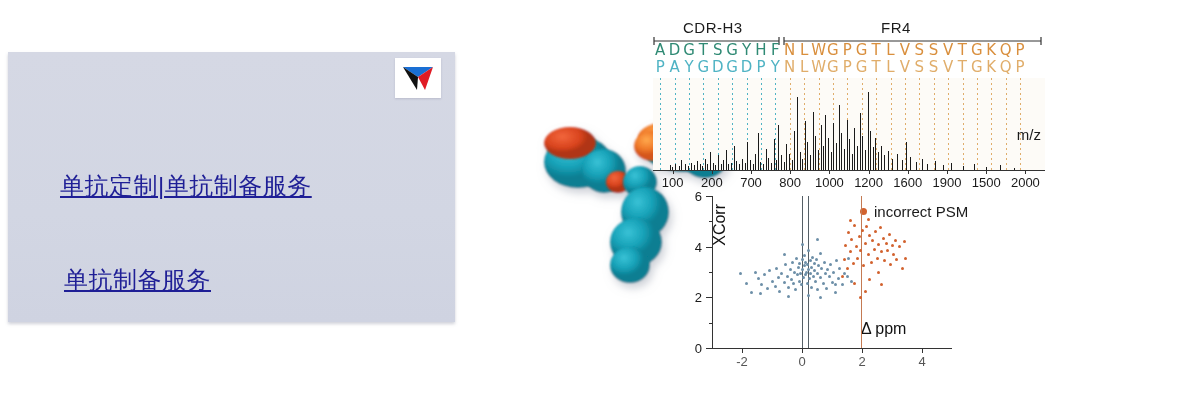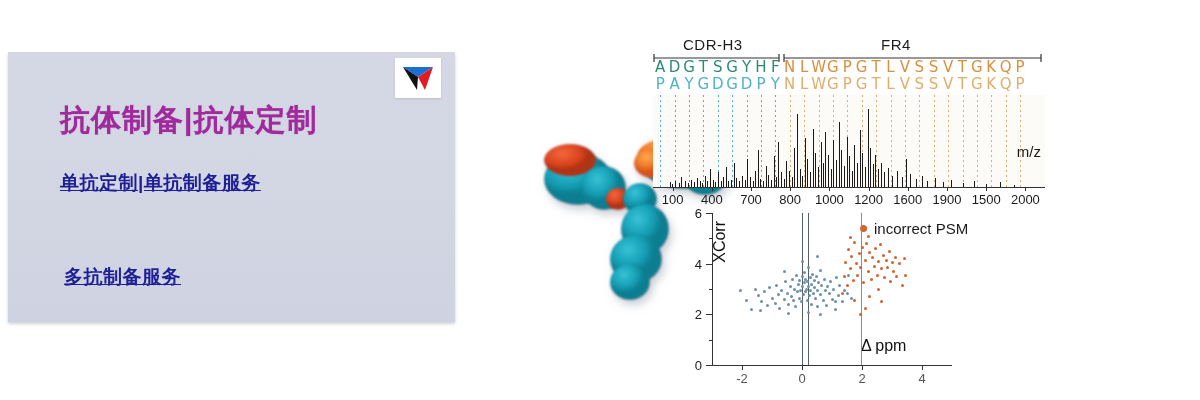--- a/index.html
+++ b/index.html
@@ -21,29 +21,29 @@
     background:#ffffff;display:flex;align-items:center;justify-content:center;
     box-shadow:0 1px 2px rgba(100,100,130,.25);
   }
   .promo-title{
     position:absolute;left:52px;top:48px;
     font-size:30px;font-weight:700;letter-spacing:1px;
     color:#a0299b;white-space:nowrap;
     text-shadow:0 0 1px rgba(160,41,155,.5);
   }
   .promo-link{
-    position:absolute;left:52px;font-size:19px;font-weight:700;
+    position:absolute;left:52px;font-size:24px;font-weight:400;
     color:#1f1f96;white-space:nowrap;letter-spacing:.5px;
   }
   .promo-link.l1{top:118px;}
   .promo-link.l2{top:165px;}
   .promo-link.l3{top:212px;left:56px;}
 
   
-  .figure{position:absolute;left:520px;top:17px;width:680px;height:340px;text-decoration:underline;}
+  .figure{position:absolute;left:520px;top:0px;width:680px;height:340px;text-decoration:underline;}
 
   
   .antibody{position:absolute;left:10px;top:70px;width:220px;height:230px;}
 
   
   .region-bar{position:absolute;left:133px;top:21px;width:389px;height:22px;}
   .region-label{
     position:absolute;top:-2px;font-size:15px;color:#1c1c1c;
     letter-spacing:.5px;white-space:nowrap;
   }
@@ -109,24 +109,23 @@
   <div class="promo-panel">
 
     <div class="promo-logo">
       <svg width="34" height="28" viewBox="0 0 34 28" aria-hidden="true">
         <polygon points="2,3 32,3 17,13" fill="#1a6fd4"></polygon>
         <polygon points="32,3 24,26 17,13" fill="#e01b24"></polygon>
         <polygon points="2,3 17,13 16,26" fill="#111111"></polygon>
       </svg>
     </div>
 
-    <div class="promo-title">抗体制备|抗体定制</div>
 
     <a class="promo-link l1" href="#">单抗定制|单抗制备服务</a>
-    <a class="promo-link l3" href="#">多抗制备服务</a>
+    <a class="promo-link l3" href="#">单抗制备服务</a>
   </div>
 
   <div class="figure">
 
     <div class="antibody">
       <svg width="220" height="230" viewBox="0 0 220 230">
         <defs>
           <radialGradient id="tealg" cx="35%" cy="30%">
             <stop offset="0%" stop-color="#38c2d6"></stop>
             <stop offset="60%" stop-color="#18a2b8"></stop>
@@ -369,21 +368,21 @@
         <div class="peak" style="left: 333px; height: 3.25px;"></div>
         <div class="peak" style="left: 347px; height: 4.875px;"></div>
         <div class="peak" style="left: 361px; height: 2.4375px;"></div>
       </div>
 
     <div class="mz-axis" id="mz-axis">
       <div class="axline"></div>
     <div class="mz-tick" style="left: 32.6px;"></div>
         <div class="mz-tlab" style="left: 32.6px;">100</div>
         <div class="mz-tick" style="left: 71.8px;"></div>
-        <div class="mz-tlab" style="left: 71.8px;">400</div>
+        <div class="mz-tlab" style="left: 71.8px;">200</div>
         <div class="mz-tick" style="left: 111px;"></div>
         <div class="mz-tlab" style="left: 111px;">700</div>
         <div class="mz-tick" style="left: 150.2px;"></div>
         <div class="mz-tlab" style="left: 150.2px;">800</div>
         <div class="mz-tick" style="left: 189.4px;"></div>
         <div class="mz-tlab" style="left: 189.4px;">1000</div>
         <div class="mz-tick" style="left: 228.6px;"></div>
         <div class="mz-tlab" style="left: 228.6px;">1200</div>
         <div class="mz-tick" style="left: 267.8px;"></div>
         <div class="mz-tlab" style="left: 267.8px;">1600</div>

